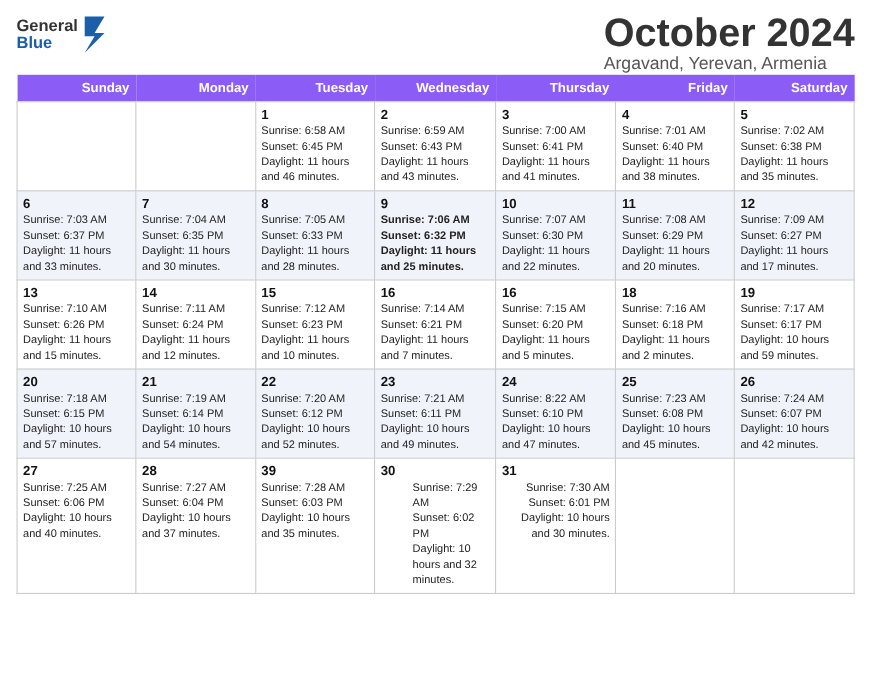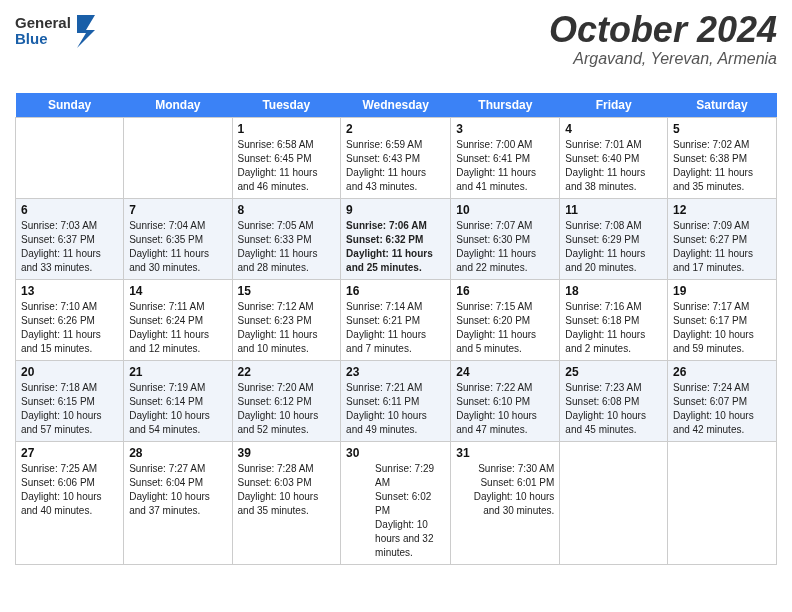--- a/index.html
+++ b/index.html
@@ -13,49 +13,48 @@
     .page {
       width: 792px;
       min-height: 612px;
       padding: 10px 15px;
       background: #fff;
     }
     .header {
       display: flex;
       justify-content: space-between;
       align-items: flex-start;
-      margin-bottom: 25px;
+      margin-bottom: 0;
     }
     .logo {
       display: flex;
       align-items: center;
     }
     .title-area {
-      text-align: right;
-      font-style: italic;
+      text-align: left;
     }
     .month-title {
       font-size: 36px;
       font-weight: bold;
       color: #333;
       line-height: 1.1;
     }
     .location {
       font-size: 16px;
       color: #555;
     }
     table {
       width: 100%;
       border-collapse: collapse;
       font-size: 10.5px;
     }
     thead tr th {
-      background: #3b82f6;
+      background: #8b5cf6;
       color: #fff;
-      text-align: center;
+      text-align: right;
       padding: 5px 6px;
       font-size: 12px;
       font-weight: bold;
     }
     tbody tr td {
       border: 1px solid #ccc;
       vertical-align: top;
       padding: 4px 5px;
       width: 113px;
       min-height: 70px;
@@ -259,21 +258,21 @@
 Daylight: 10 hours and 52 minutes.</div>
           </td>
           <td>
             <div class="day-number">23</div>
             <div class="day-info" style="white-space: pre-line;">Sunrise: 7:21 AM
 Sunset: 6:11 PM
 Daylight: 10 hours and 49 minutes.</div>
           </td>
           <td>
             <div class="day-number">24</div>
-            <div class="day-info" style="white-space: pre-line;">Sunrise: 7:22 AM
+            <div class="day-info" style="white-space: pre-line;">Sunrise: 8:22 AM
 Sunset: 6:10 PM
 Daylight: 10 hours and 47 minutes.</div>
           </td>
           <td>
             <div class="day-number">25</div>
             <div class="day-info" style="white-space: pre-line;">Sunrise: 7:23 AM
 Sunset: 6:08 PM
 Daylight: 10 hours and 45 minutes.</div>
           </td>
           <td>

